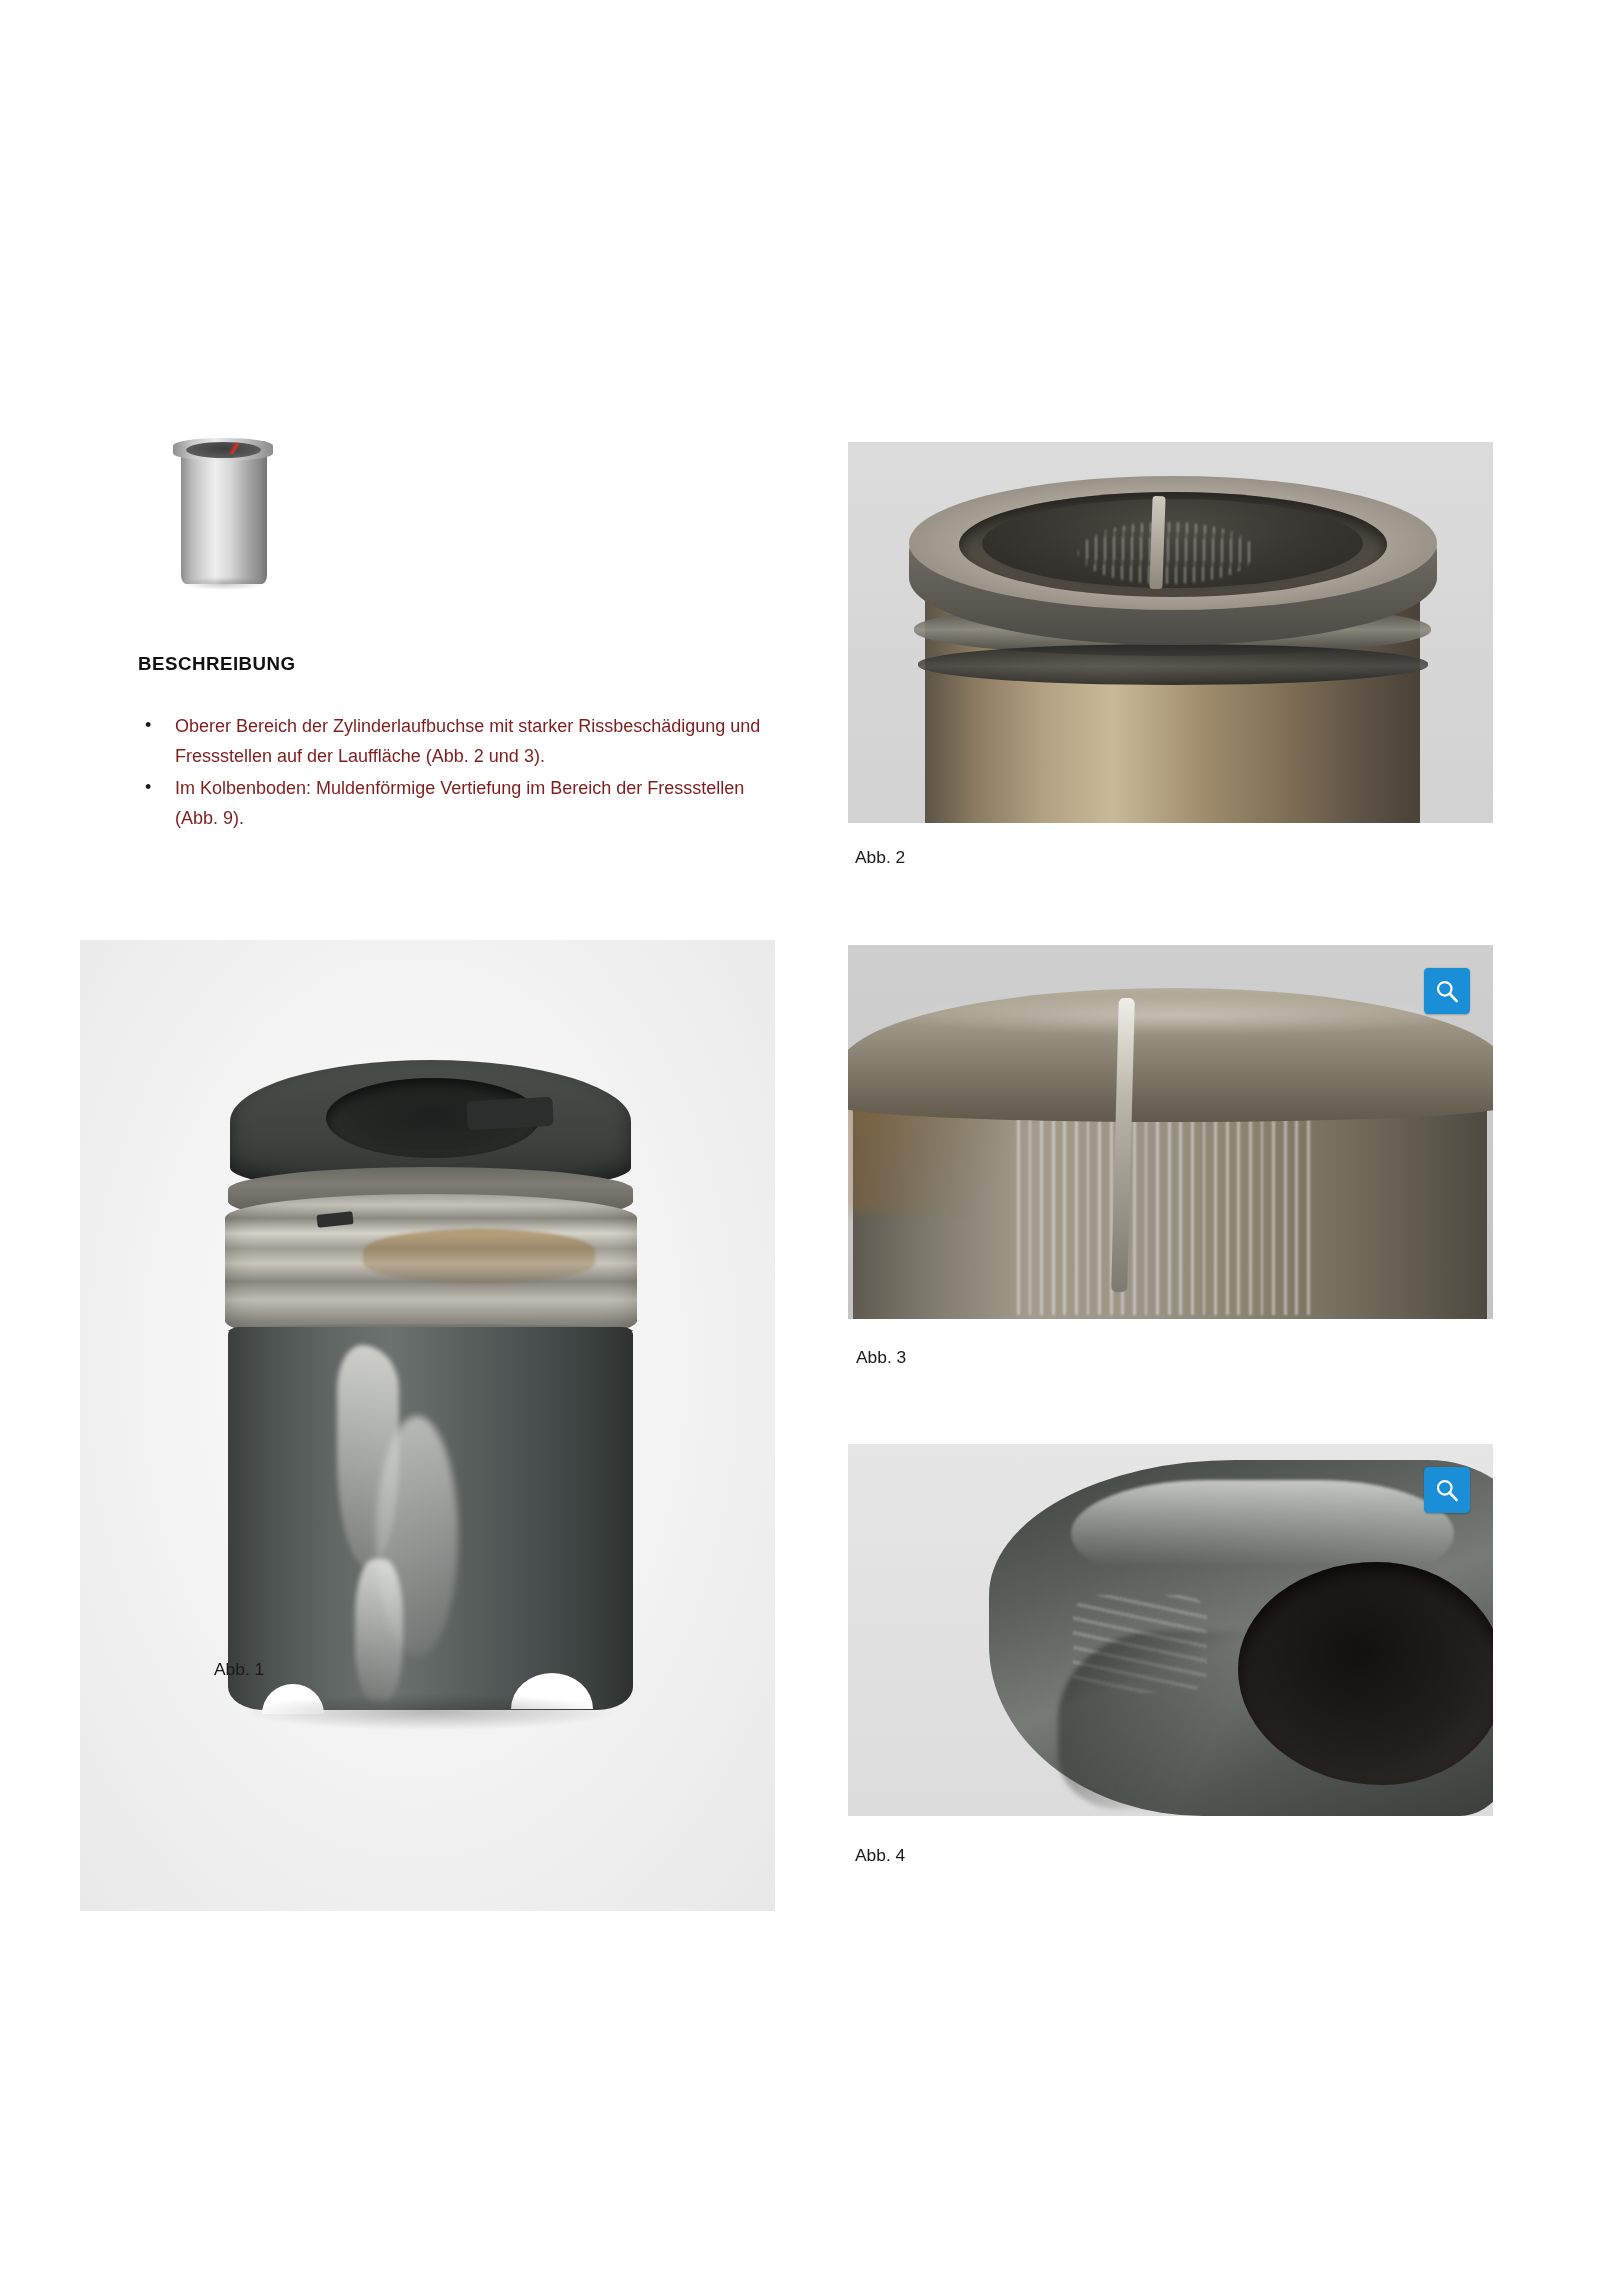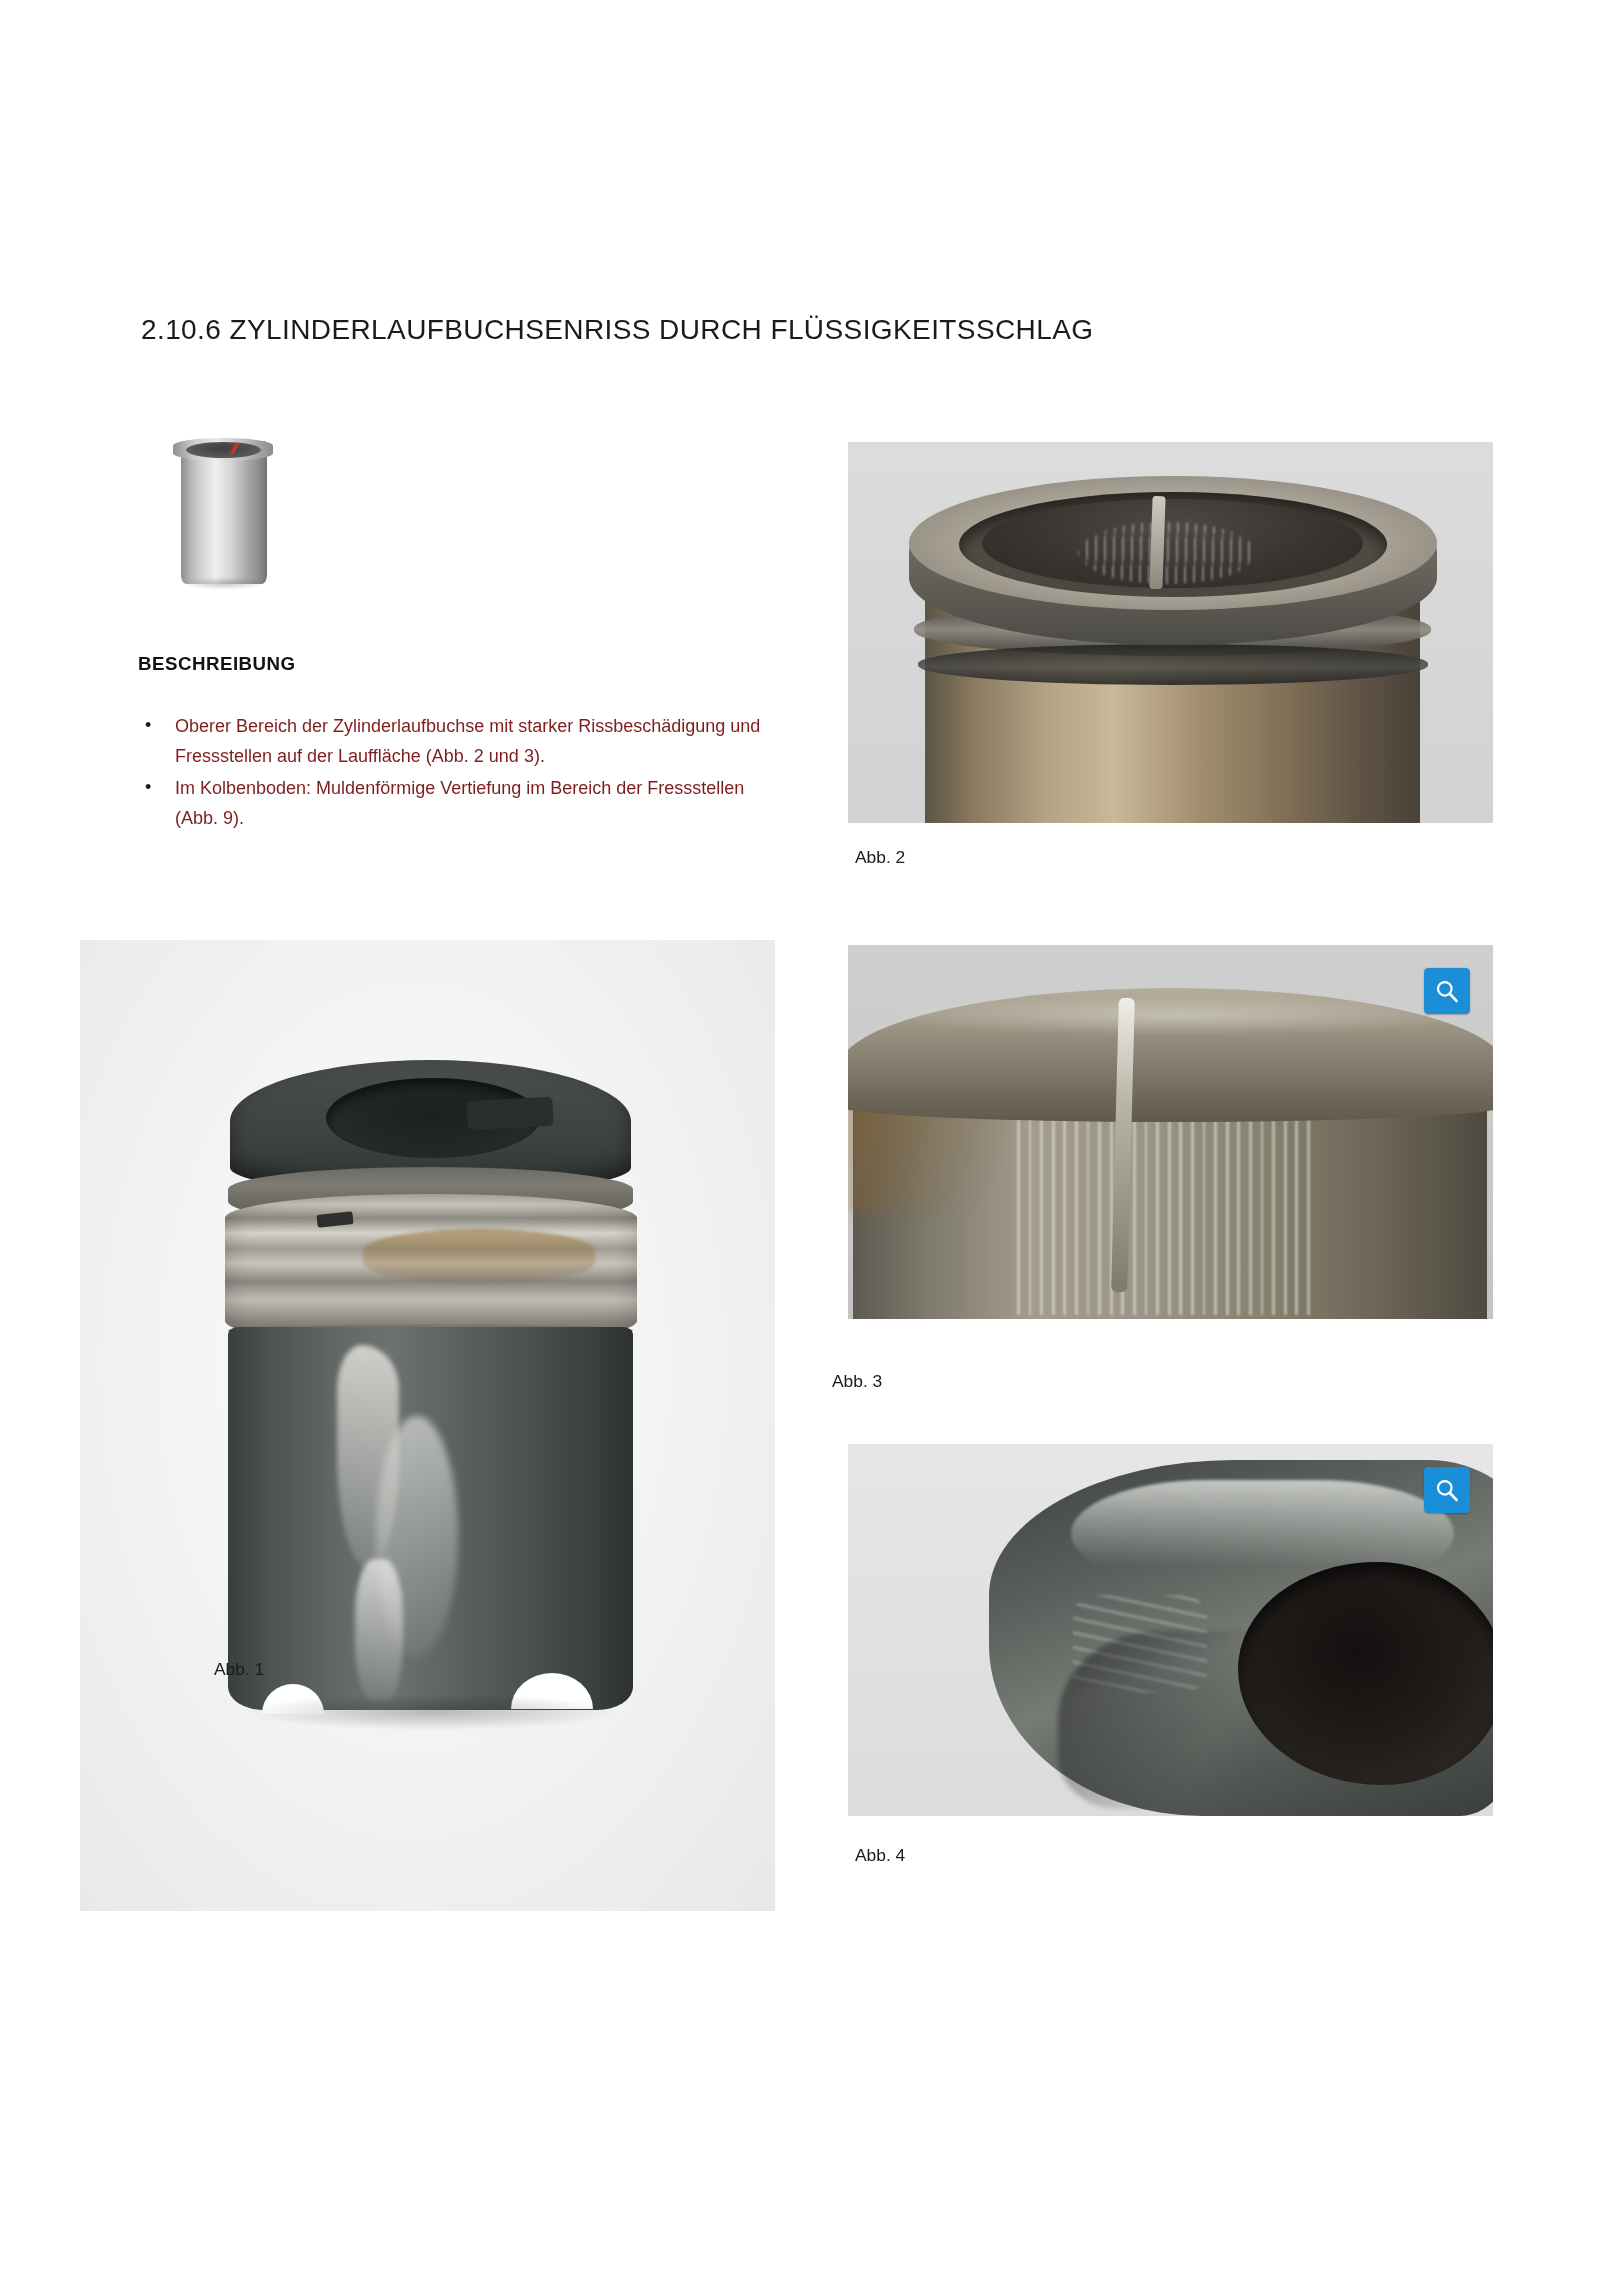--- a/index.html
+++ b/index.html
@@ -481,21 +481,21 @@
   .liner3 .crack {
     position: absolute;
     left: 267px;
     top: 53px;
     width: 16px;
     height: 294px;
     background: linear-gradient(180deg, #efeee8 0%, #b9b5a8 35%, #7d7a6e 100%);
     transform: rotate(1.5deg);
     border-radius: 5.3px;
   }
-  #cap3 { left: 832px; top: 1347px; margin-top: 24px; }
+  #cap3 { left: 856px; top: 1347px; }
 
   
   #fig4 {
     left: 848px;
     top: 1444px;
     width: 645px;
     height: 372px;
   }
   #fig4 .bg { position: absolute; inset: 0; background: linear-gradient(180deg,#e6e6e6,#dcdcdc); }
   .bowl4 .mass {
@@ -560,21 +560,20 @@
     border-radius: 4.5px;
     box-shadow: 0 0.9px 1.8px rgba(0,0,0,.25);
   }
   .zoom-badge svg { position: absolute; left: 9.8px; top: 9.8px; }
 </style>
 </head>
 <body>
 
 <div class="page">
 
-  <div class="doc-title">2.10.6 ZYLINDERLAUFBUCHSENRISS DURCH FLÜSSIGKEITSSCHLAG</div>
 
   <div class="thumb">
     <div class="liner-body"></div>
     <div class="liner-collar"></div>
     <div class="liner-bore"></div>
     <div class="liner-crack"></div>
     <div class="liner-shadow"></div>
   </div>
 
   <div class="section-label">BESCHREIBUNG</div>

